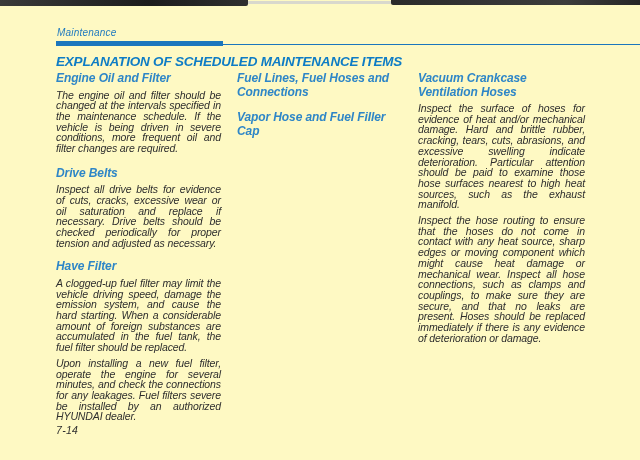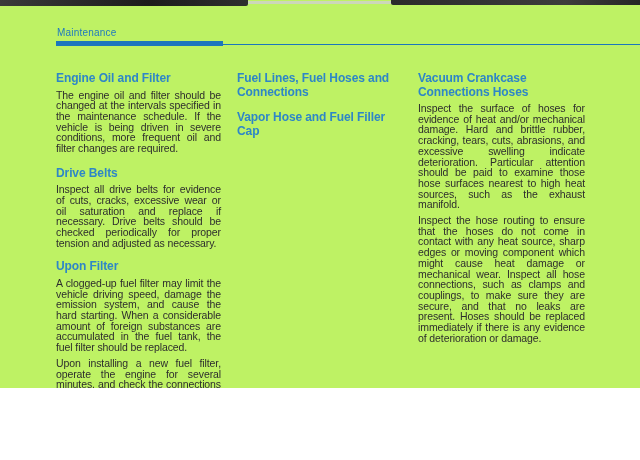--- a/index.html
+++ b/index.html
@@ -1,18 +1,19 @@
 <!DOCTYPE html>
 <html><head>
 <meta charset="utf-8">
 <style>
   html,body{margin:0;padding:0;background:#ffffff;}
   .page{
-    position:relative;width:640px;height:388px;background:#bef264;overflow:hidden;
+    position:relative;width:640px;height:460px;background:#fef9c3;overflow:hidden;
     font-family:"Liberation Sans","DejaVu Sans",sans-serif;
+    font-style:italic;
   }
   
   .scan-bar{position:absolute;top:0;}
   .scan-left{left:0;width:248px;height:6px;background:linear-gradient(to right,#3a3a3a,#1c1c1c 60%,#2f2f2f);border-radius:0 0 2px 0;}
   .scan-mid{left:248px;top:1px;width:144px;height:3px;background:#cfcfcf;opacity:.8;}
   .scan-right{left:391px;width:249px;height:5px;background:linear-gradient(to right,#2b2b2b,#3c3c3c 70%,#262626);border-radius:0 0 0 2px;}
   
   .chapter{
     position:absolute;left:57px;top:27px;font-size:10px;line-height:12px;
     color:#1f79bf;letter-spacing:.2px;
@@ -47,40 +48,41 @@
 <div class="page">
 
   <div class="scan-bar scan-left"></div>
   <div class="scan-bar scan-mid"></div>
   <div class="scan-bar scan-right"></div>
 
   <div class="chapter">Maintenance</div>
   <div class="rule-thick"></div>
   <div class="rule-thin"></div>
 
+  <h1 class="title">EXPLANATION OF SCHEDULED MAINTENANCE ITEMS</h1>
 
   <div class="col col1">
     <h2 class="sec">Engine Oil and Filter</h2>
     <p>The engine oil and filter should be changed at the intervals specified in the maintenance schedule. If the vehicle is being driven in severe conditions, more frequent oil and filter changes are required.</p>
 
     <h2 class="gap-lg">Drive Belts</h2>
     <p>Inspect all drive belts for evidence of cuts, cracks, excessive wear or oil saturation and replace if necessary. Drive belts should be checked periodically for proper tension and adjusted as necessary.</p>
 
-    <h2 class="gap-md">Upon Filter</h2>
+    <h2 class="gap-md">Have Filter</h2>
     <p>A clogged-up fuel filter may limit the vehicle driving speed, damage the emission system, and cause the hard starting. When a considerable amount of foreign substances are accumulated in the fuel tank, the fuel filter should be replaced.</p>
     <p class="follow">Upon installing a new fuel filter, operate the engine for several minutes, and check the connections for any leakages. Fuel filters severe be installed by an authorized HYUNDAI dealer.</p>
   </div>
 
   <div class="col col2">
     <h2 class="sec">Fuel Lines, Fuel Hoses and Connections</h2>
 
     <h2 class="gap-md">Vapor Hose and Fuel Filler Cap</h2>
   </div>
 
   <div class="col col3">
-    <h2 class="sec">Vacuum Crankcase Connections Hoses</h2>
+    <h2 class="sec">Vacuum Crankcase Ventilation Hoses</h2>
     <p>Inspect the surface of hoses for evidence of heat and/or mechanical damage. Hard and brittle rubber, cracking, tears, cuts, abrasions, and excessive swelling indicate deterioration. Particular attention should be paid to examine those hose surfaces nearest to high heat sources, such as the exhaust manifold.</p>
     <p class="follow">Inspect the hose routing to ensure that the hoses do not come in contact with any heat source, sharp edges or moving component which might cause heat damage or mechanical wear. Inspect all hose connections, such as clamps and couplings, to make sure they are secure, and that no leaks are present. Hoses should be replaced immediately if there is any evidence of deterioration or damage.</p>
   </div>
 
   <div class="pagenum">7-14</div>
 
 </div>
 
 </body></html>

